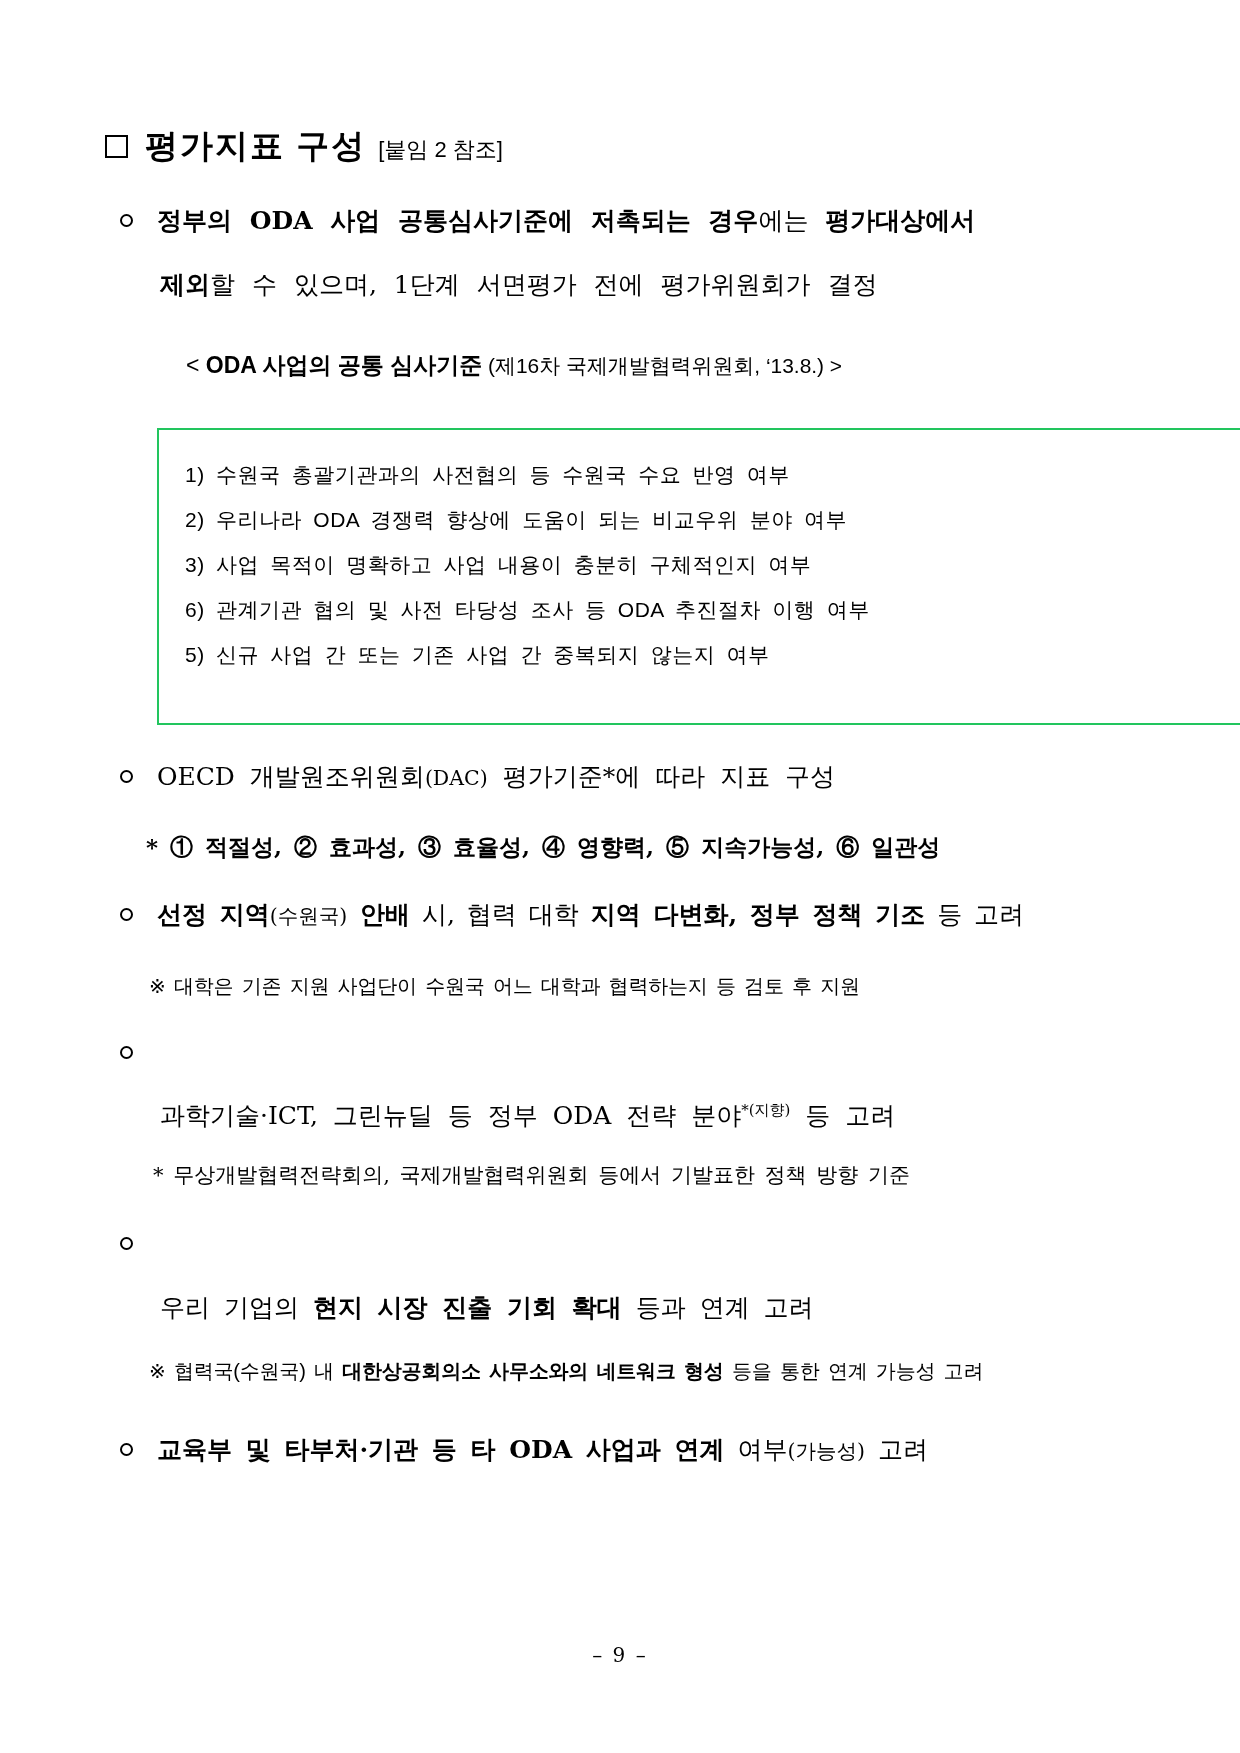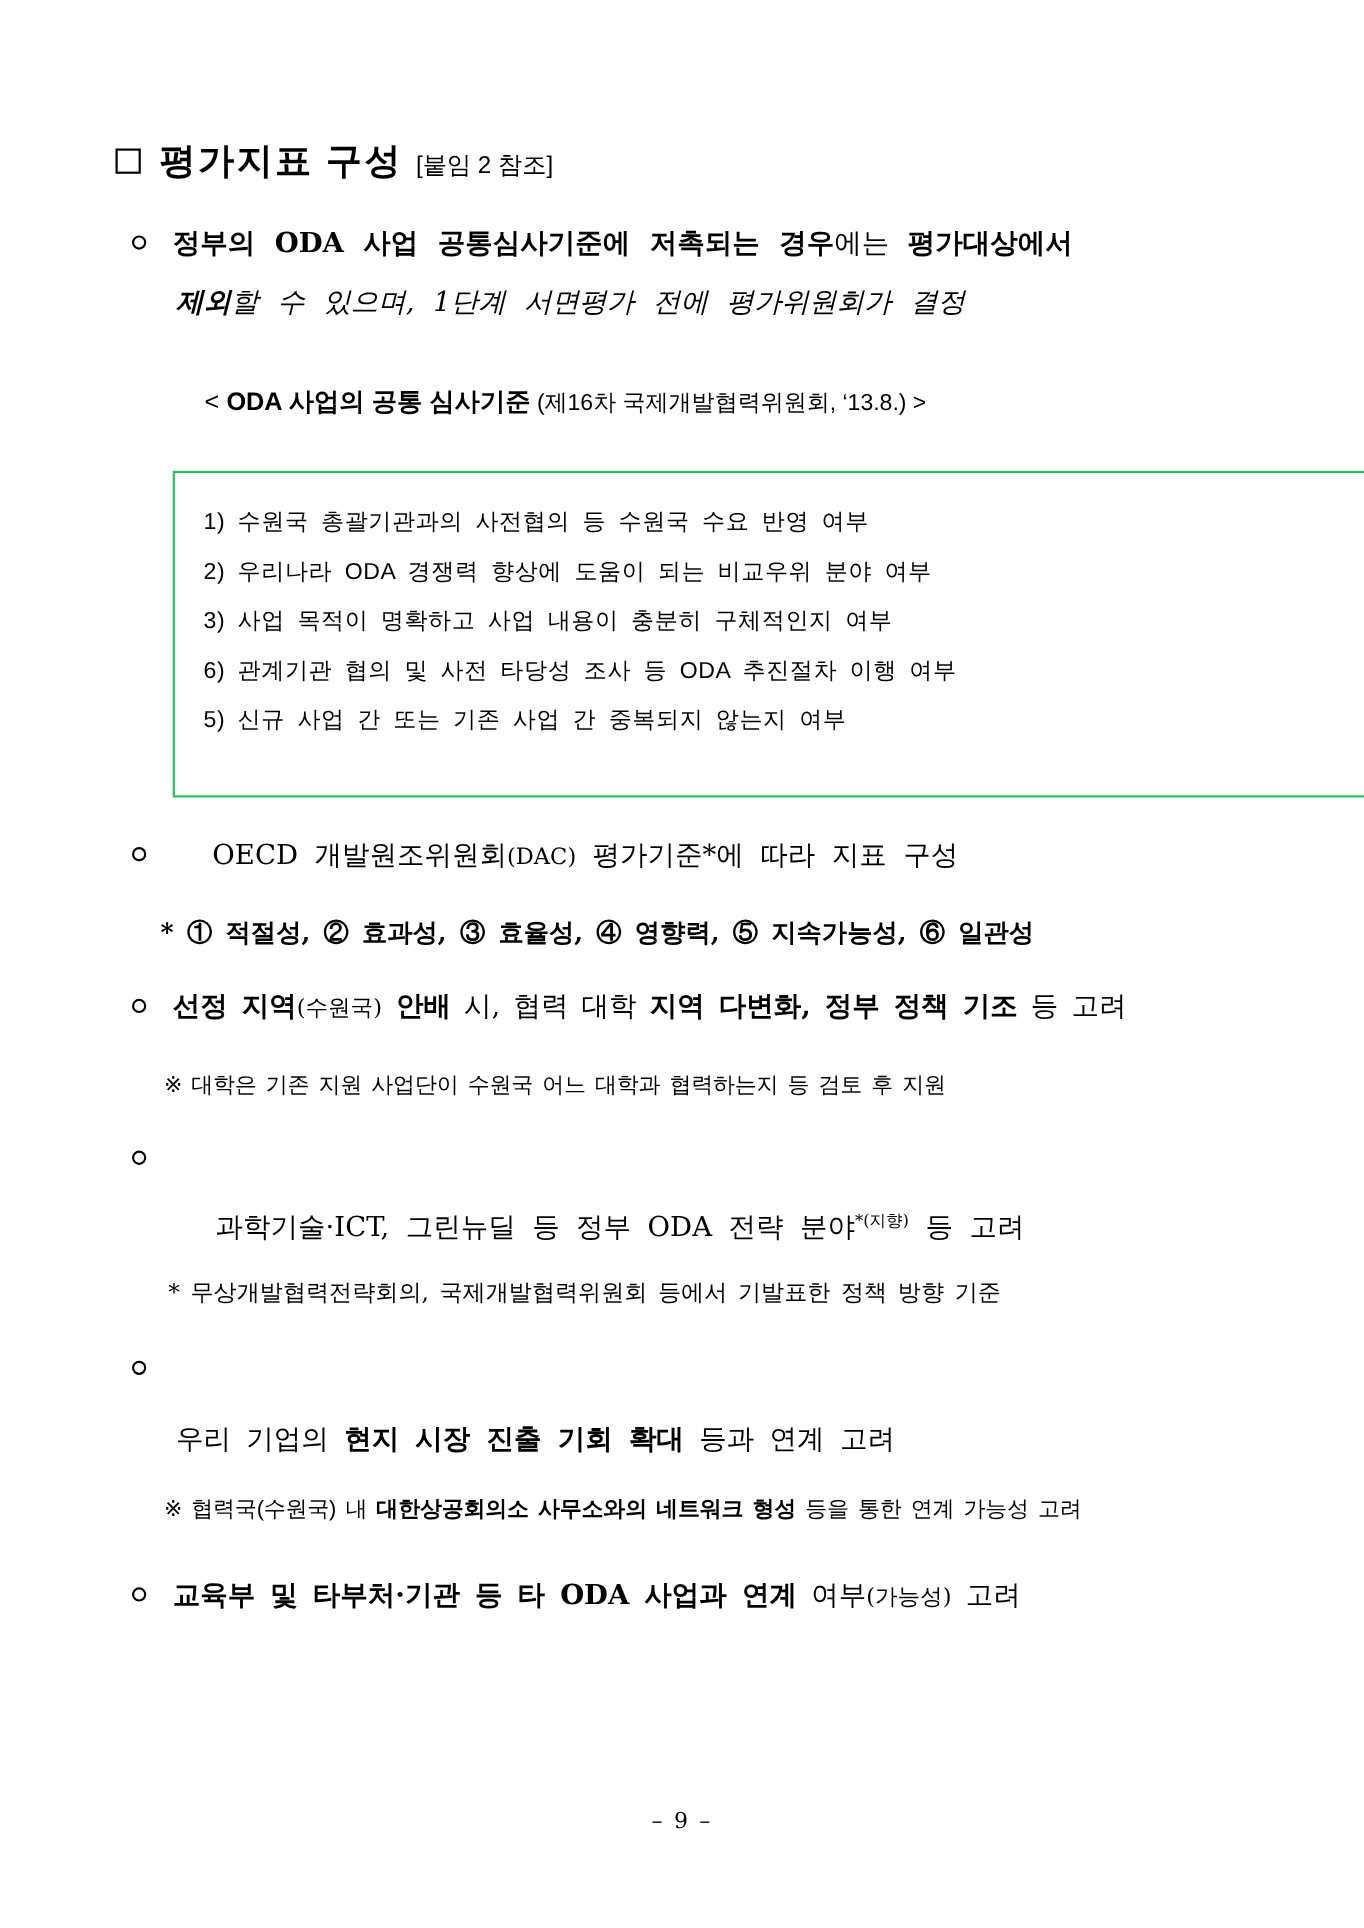--- a/index.html
+++ b/index.html
@@ -25,21 +25,21 @@
   .title-note { font-size:22px; font-weight:400; letter-spacing:0; margin-left:12px; }
 
   
   .bullet { font-size:25px; }
   .marker {
     display:inline-block; width:13px; height:13px;
     border:2px solid #000; border-radius:50%;
     margin-right:24px; vertical-align:2px;
   }
   .ws4 { word-spacing:4px; } .ws5 { word-spacing:5px; } .ws6 { word-spacing:6px; }
-  .ws7 { word-spacing:7px;margin-left:36px; } .ws9 { word-spacing:9px; } .ws13 { word-spacing:13px; }
+  .ws7 { word-spacing:7px; } .ws9 { word-spacing:9px; } .ws13 { word-spacing:13px; }
 
   
   .criteria-subtitle { top:350px; left:186px; font-size:23px; }
   .criteria-subtitle .sm { font-size:0.91em; }
   .criteria-box {
     top:428px; left:157px; width:1112px; height:297px;
     border:2px solid #22c55e;
     padding:22px 12px 0 26px;
     font-size:21px; line-height:45px;
     letter-spacing:0.5px; word-spacing:5px;
@@ -57,21 +57,21 @@
 
 <div>
 
   <div class="abs doc-title sans">
     <span class="title-sq"></span><span>평가지표 구성</span><span class="title-note">[붙임 2 참조]</span>
   </div>
 
   <div class="abs bullet" style="top:204px; left:120px;">
     <span class="marker"></span><span class="ws9"><span class="b">정부의 ODA 사업 공통심사기준에 저촉되는 경우</span><span>에는 </span><span class="b">평가대상에서</span></span>
   </div>
-  <div class="abs bullet ws9" style="top:258px; left:160px;font-style:italic;"><span class="b">제외</span><span>할 수 있으며, 1단계 서면평가 전에 평가위원회가 결정</span></div>
+  <div class="abs bullet ws9" style="top:268px; left:160px;"><span class="b">제외</span><span>할 수 있으며, 1단계 서면평가 전에 평가위원회가 결정</span></div>
 
   <div class="abs criteria-subtitle sans"><span>&lt; </span><span class="b">ODA 사업의 공통 심사기준</span><span class="sm"> (제16차 국제개발협력위원회, ‘13.8.) &gt;</span></div>
 
   <div class="abs criteria-box sans">
     <div>1) 수원국 총괄기관과의 사전협의 등 수원국 수요 반영 여부</div>
     <div>2) 우리나라 ODA 경쟁력 향상에 도움이 되는 비교우위 분야 여부</div>
     <div>3) 사업 목적이 명확하고 사업 내용이 충분히 구체적인지 여부</div>
     <div>6) 관계기관 협의 및 사전 타당성 조사 등 ODA 추진절차 이행 여부</div>
     <div>5) 신규 사업 간 또는 기존 사업 간 중복되지 않는지 여부</div>
   </div>

